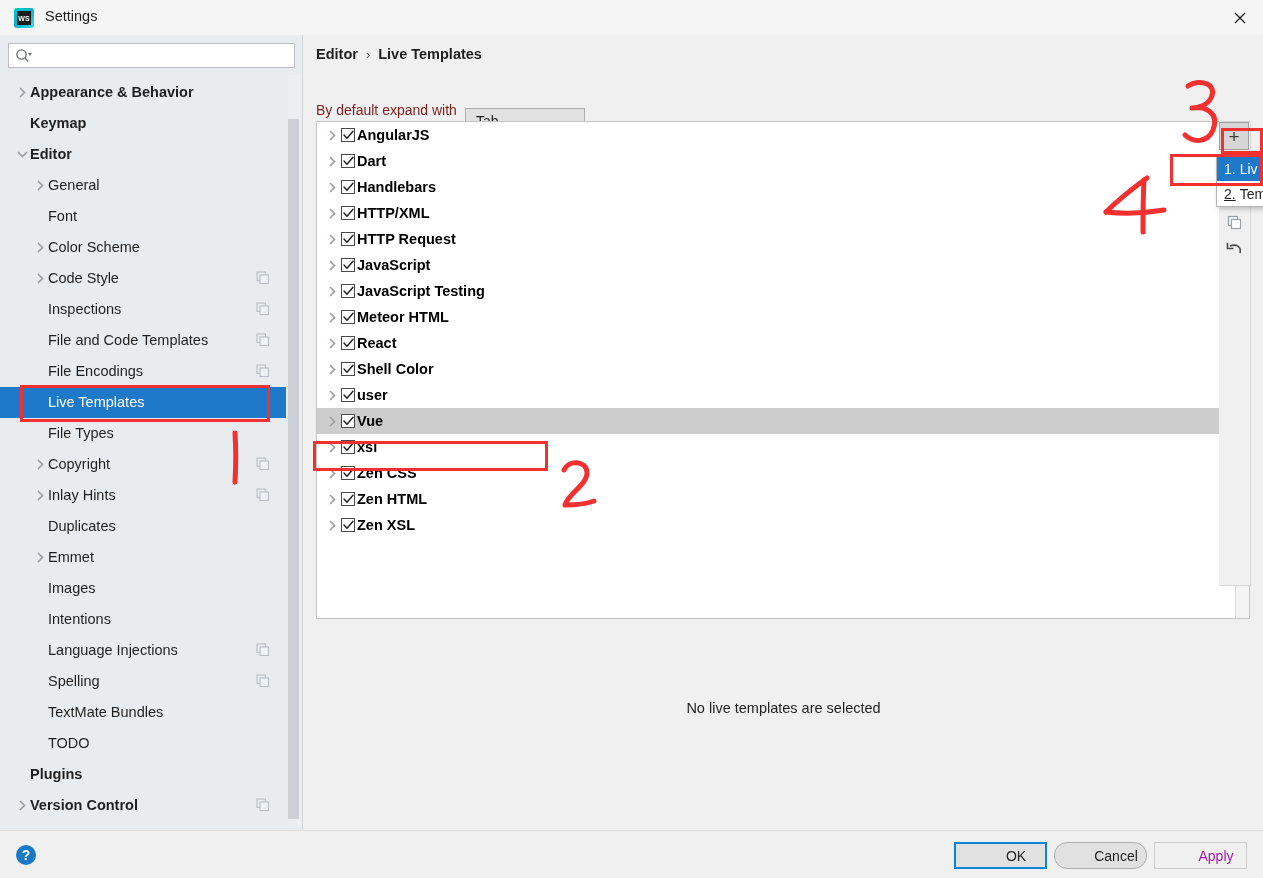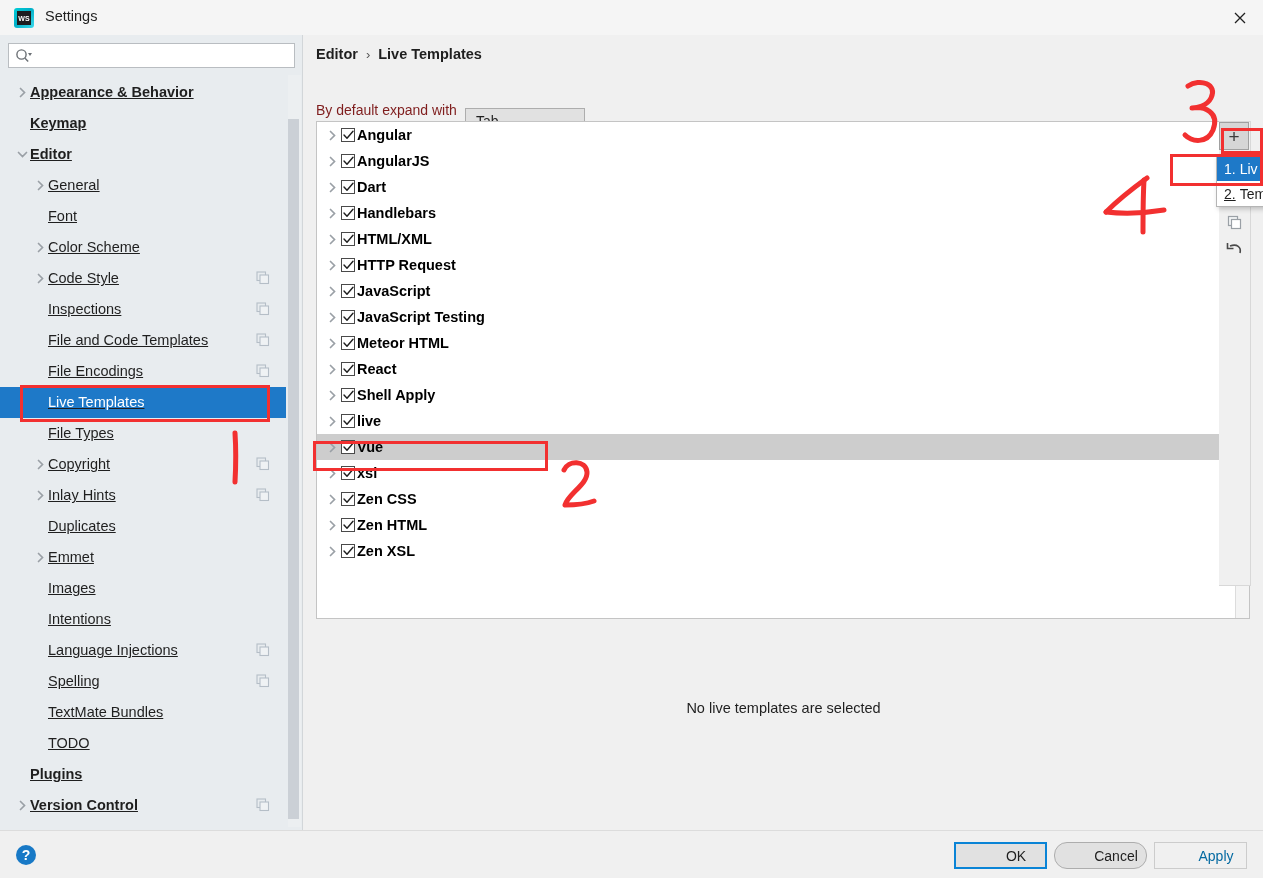--- a/index.html
+++ b/index.html
@@ -77,21 +77,20 @@
     border: none; outline: none;
     background: transparent;
     font-family: "Liberation Sans", sans-serif;
     font-size: 13px;
   }
 
   .tree {
     position: absolute; left: 0; top: 42px;
     width: 286px; height: 753px;
     overflow: hidden;
-    text-decoration: underline;
   }
   .tree-row {
     position: relative;
     height: 31px;
     display: flex; align-items: center;
     padding-left: 14px;
     cursor: default;
     white-space: nowrap;
   }
   .tree-row.selected { background: #1e79c8; }
@@ -280,21 +279,21 @@
     font-size: 14px;
     color: #1f1f1f;
     display: flex; align-items: center; justify-content: center;
     cursor: pointer;
     padding-left: 31px;
   }
   .dlg-btn.primary {
     border: 2px solid #0a84d6;
   }
   .dlg-btn.disabled {
-    color: #0369a1;
+    color: #a21caf;
     border-color: #cccccc;
     background: #f0f0f0;
     cursor: default;
   }
   #btn-ok     { left: 954px; width: 93px; }
   #btn-cancel { left: 1054px; width: 93px; border-radius: 13px; }
   #btn-apply  { left: 1154px; width: 93px; }
 
   
   .anno {
@@ -541,33 +540,20 @@
             <span class="list-arrow">
               <svg width="9" height="11" viewBox="0 0 9 11">
                 <path d="M2.5,1.5 L6.5,5.5 L2.5,9.5" stroke="#9aa0a6" stroke-width="1.7" fill="none" stroke-linecap="round"></path>
               </svg>
             </span>
             <span class="list-check">
               <svg width="11" height="10" viewBox="0 0 11 10">
                 <path d="M1,5 L4,8.3 L10,1.3" stroke="#1f1f1f" stroke-width="1.4" fill="none" stroke-linecap="round" stroke-linejoin="round"></path>
               </svg>
             </span>
-            <span class="list-name">Angular</span>
-          </div>
-          <div class="list-row">
-            <span class="list-arrow">
-              <svg width="9" height="11" viewBox="0 0 9 11">
-                <path d="M2.5,1.5 L6.5,5.5 L2.5,9.5" stroke="#9aa0a6" stroke-width="1.7" fill="none" stroke-linecap="round"></path>
-              </svg>
-            </span>
-            <span class="list-check">
-              <svg width="11" height="10" viewBox="0 0 11 10">
-                <path d="M1,5 L4,8.3 L10,1.3" stroke="#1f1f1f" stroke-width="1.4" fill="none" stroke-linecap="round" stroke-linejoin="round"></path>
-              </svg>
-            </span>
             <span class="list-name">AngularJS</span>
           </div>
           <div class="list-row">
             <span class="list-arrow">
               <svg width="9" height="11" viewBox="0 0 9 11">
                 <path d="M2.5,1.5 L6.5,5.5 L2.5,9.5" stroke="#9aa0a6" stroke-width="1.7" fill="none" stroke-linecap="round"></path>
               </svg>
             </span>
             <span class="list-check">
               <svg width="11" height="10" viewBox="0 0 11 10">
@@ -593,21 +579,21 @@
             <span class="list-arrow">
               <svg width="9" height="11" viewBox="0 0 9 11">
                 <path d="M2.5,1.5 L6.5,5.5 L2.5,9.5" stroke="#9aa0a6" stroke-width="1.7" fill="none" stroke-linecap="round"></path>
               </svg>
             </span>
             <span class="list-check">
               <svg width="11" height="10" viewBox="0 0 11 10">
                 <path d="M1,5 L4,8.3 L10,1.3" stroke="#1f1f1f" stroke-width="1.4" fill="none" stroke-linecap="round" stroke-linejoin="round"></path>
               </svg>
             </span>
-            <span class="list-name">HTML/XML</span>
+            <span class="list-name">HTTP/XML</span>
           </div>
           <div class="list-row">
             <span class="list-arrow">
               <svg width="9" height="11" viewBox="0 0 9 11">
                 <path d="M2.5,1.5 L6.5,5.5 L2.5,9.5" stroke="#9aa0a6" stroke-width="1.7" fill="none" stroke-linecap="round"></path>
               </svg>
             </span>
             <span class="list-check">
               <svg width="11" height="10" viewBox="0 0 11 10">
                 <path d="M1,5 L4,8.3 L10,1.3" stroke="#1f1f1f" stroke-width="1.4" fill="none" stroke-linecap="round" stroke-linejoin="round"></path>
@@ -671,34 +657,34 @@
             <span class="list-arrow">
               <svg width="9" height="11" viewBox="0 0 9 11">
                 <path d="M2.5,1.5 L6.5,5.5 L2.5,9.5" stroke="#9aa0a6" stroke-width="1.7" fill="none" stroke-linecap="round"></path>
               </svg>
             </span>
             <span class="list-check">
               <svg width="11" height="10" viewBox="0 0 11 10">
                 <path d="M1,5 L4,8.3 L10,1.3" stroke="#1f1f1f" stroke-width="1.4" fill="none" stroke-linecap="round" stroke-linejoin="round"></path>
               </svg>
             </span>
-            <span class="list-name">Shell Apply</span>
-          </div>
-          <div class="list-row">
-            <span class="list-arrow">
-              <svg width="9" height="11" viewBox="0 0 9 11">
-                <path d="M2.5,1.5 L6.5,5.5 L2.5,9.5" stroke="#9aa0a6" stroke-width="1.7" fill="none" stroke-linecap="round"></path>
-              </svg>
-            </span>
-            <span class="list-check">
-              <svg width="11" height="10" viewBox="0 0 11 10">
-                <path d="M1,5 L4,8.3 L10,1.3" stroke="#1f1f1f" stroke-width="1.4" fill="none" stroke-linecap="round" stroke-linejoin="round"></path>
-              </svg>
-            </span>
-            <span class="list-name">live</span>
+            <span class="list-name">Shell Color</span>
+          </div>
+          <div class="list-row">
+            <span class="list-arrow">
+              <svg width="9" height="11" viewBox="0 0 9 11">
+                <path d="M2.5,1.5 L6.5,5.5 L2.5,9.5" stroke="#9aa0a6" stroke-width="1.7" fill="none" stroke-linecap="round"></path>
+              </svg>
+            </span>
+            <span class="list-check">
+              <svg width="11" height="10" viewBox="0 0 11 10">
+                <path d="M1,5 L4,8.3 L10,1.3" stroke="#1f1f1f" stroke-width="1.4" fill="none" stroke-linecap="round" stroke-linejoin="round"></path>
+              </svg>
+            </span>
+            <span class="list-name">user</span>
           </div>
           <div class="list-row selected">
             <span class="list-arrow">
               <svg width="9" height="11" viewBox="0 0 9 11">
                 <path d="M2.5,1.5 L6.5,5.5 L2.5,9.5" stroke="#9aa0a6" stroke-width="1.7" fill="none" stroke-linecap="round"></path>
               </svg>
             </span>
             <span class="list-check">
               <svg width="11" height="10" viewBox="0 0 11 10">
                 <path d="M1,5 L4,8.3 L10,1.3" stroke="#1f1f1f" stroke-width="1.4" fill="none" stroke-linecap="round" stroke-linejoin="round"></path>

